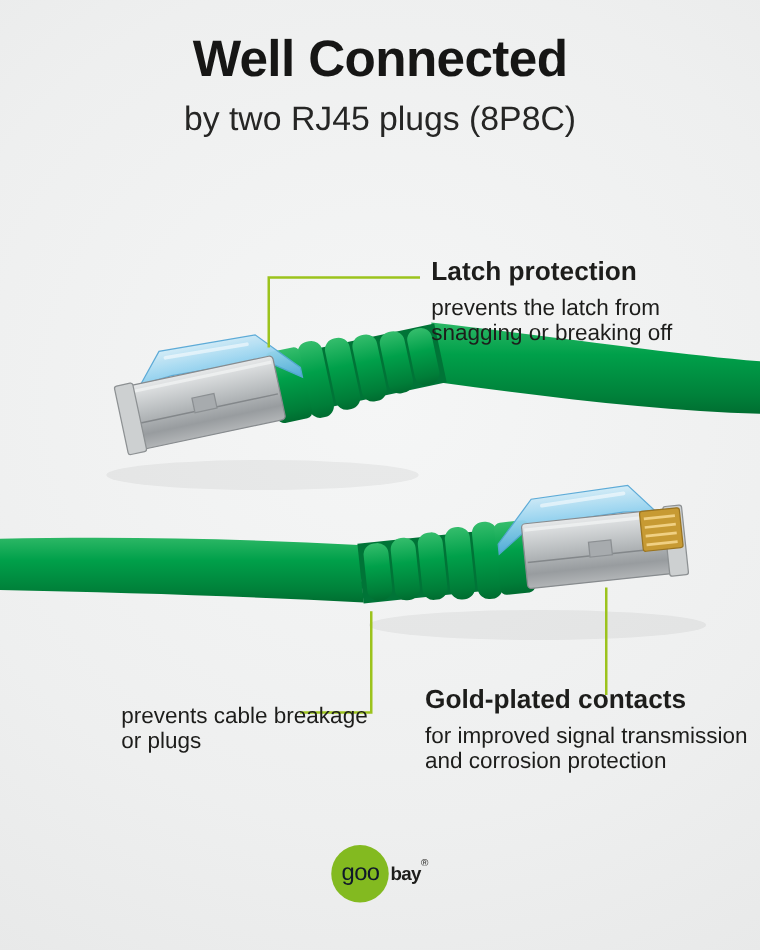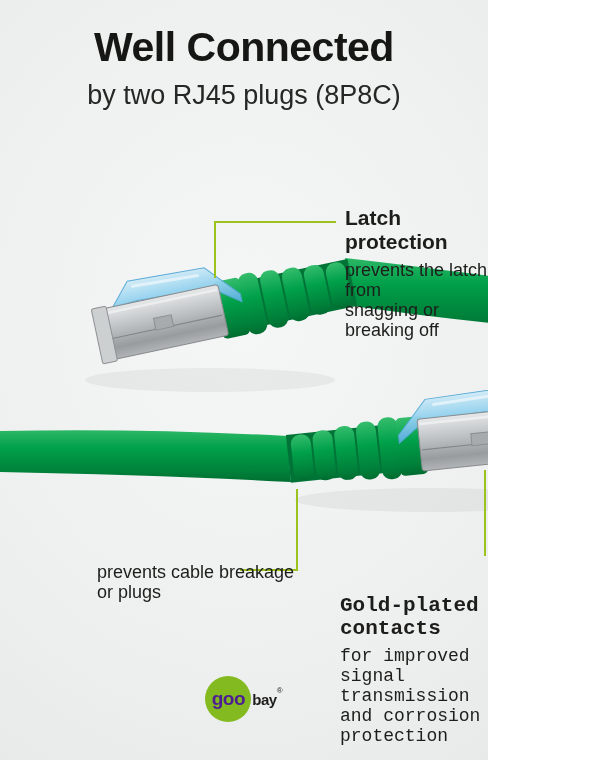--- a/index.html
+++ b/index.html
@@ -1,35 +1,35 @@
 <!DOCTYPE html>
 <html><head>
 <meta charset="utf-8">
 <style>
   * { margin:0; padding:0; box-sizing:border-box; }
   html,body { width:608px; height:760px; }
   body { font-family:"Liberation Sans", sans-serif; color:#1d1d1b; }
   .canvas {
-    position:relative; width:488px; height:760px; overflow:hidden;
+    position:relative; width:608px; height:760px; overflow:hidden;
     background: radial-gradient(ellipse 120% 90% at 50% 42%, #f5f6f6 0%, #eeefef 50%, #e3e4e4 100%);
   }
   .header { position:absolute; top:24px; left:0; width:100%; text-align:center; }
   .title { font-size:41px; font-weight:700; letter-spacing:-0.5px; color:#161615; }
   .subtitle { font-size:27px; font-weight:400; margin-top:9px; color:#262625; }
   .illustration { position:absolute; left:0; top:0; width:608px; height:760px; }
   .callout { position:absolute; }
   .callout-title { font-size:21px; font-weight:700; margin-bottom:6px; }
   .callout-line { font-size:18px; line-height:20px; }
   .callout-latch { left:345px; top:206px; }
   .callout-bend  { left:97px;  top:562px; }
-  .callout-gold  { left:340px; top:594px;font-family:Liberation Mono, monospace; }
+  .callout-gold  { left:340px; top:548px; }
   .logo { position:absolute; left:0; top:676px; width:100%; display:flex; justify-content:center; align-items:center; }
   .logo-circle { width:46px; height:46px; border-radius:50%; background:#83ba20;
     display:flex; align-items:center; justify-content:center;
-    color:#4c1d95; font-weight:700; font-size:19px; letter-spacing:-0.5px; }
+    color:#0f172a; font-weight:400; font-size:19px; letter-spacing:-0.5px; }
   .logo-bay { color:#1d1d1b; font-weight:700; font-size:15px; letter-spacing:-0.5px; margin-left:1px; }
   .logo-reg { font-size:8px; align-self:flex-start; margin-top:10px; color:#1d1d1b; }
 </style>
 </head>
 <body>
 
 <div class="canvas">
 
   <svg class="illustration" viewBox="0 0 608 760" aria-hidden="true">
     <defs>

